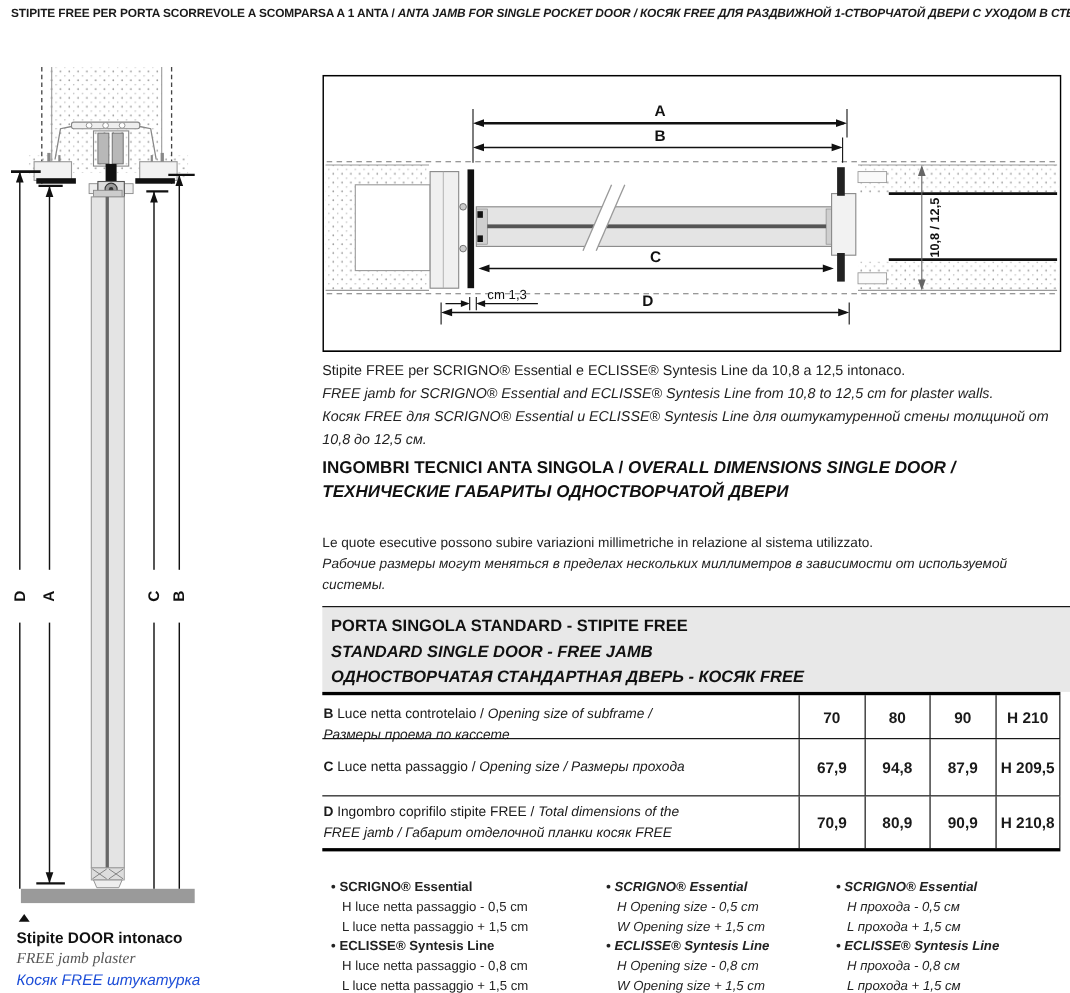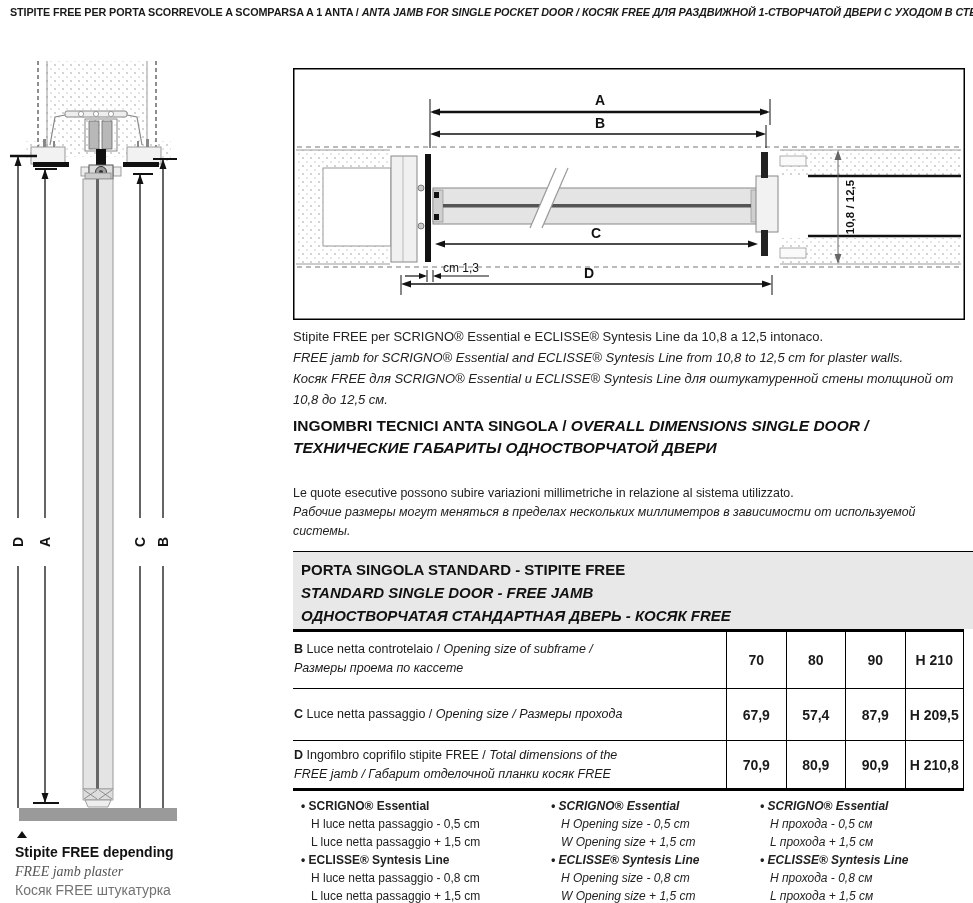--- a/index.html
+++ b/index.html
@@ -18,21 +18,21 @@
     left: 10px; top: 6px; width: 958px;
     font-size: 10.8px; font-weight: bold; letter-spacing: -0.1px;
     white-space: nowrap;
   }
   .page-header i { font-style: italic; }
 
   
   .side-caption { left: 15px; top: 843px; font-size: 14px; line-height: 19px; }
   .side-caption .l1 { font-weight: bold; color:#111; }
   .side-caption .l2 { font-style: italic; color:#555;font-family:Liberation Serif, serif; }
-  .side-caption .l3 { color:#737373; }
+  .side-caption .l3 { font-style: italic; color:#1d4ed8; }
   .tri-marker {
     left: 17px; top: 831px; width: 0; height: 0;
     border-left: 5px solid transparent; border-right: 5px solid transparent;
     border-bottom: 7px solid #111;
   }
 
   
   .plan-caption { left: 293px; top: 326px; width: 675px; font-size: 13px; line-height: 21px; color:#222; }
   .plan-caption .it { font-style: normal; }
   .plan-caption .en, .plan-caption .ru { font-style: italic; }
@@ -61,21 +61,21 @@
     font-size: 12.5px;
   }
   .trow { display: flex; border-bottom: 1.5px solid #000; }
   .trow:last-child { border-bottom: none; }
   .tlabel { flex: 0 0 433px; padding: 0 12px 0 1px; line-height: 19px; }
   .tlabel i { font-style: italic; }
   .tlabel b { font-weight: bold; }
   .row-b .tlabel { padding-top: 8px; }
   .row-c .tlabel { display:flex; align-items:center; }
   .row-d .tlabel { padding-top: 5px; }
-  .row-b { height: 57px; }
+  .row-b { height: 40px; }
   .row-c { height: 52px; }
   .row-d { height: 47px; }
   .tcell {
     flex: 0 0 59.5px; border-left: 1.5px solid #000;
     display: flex; align-items: center; justify-content: center;
     font-weight: bold; font-size: 14px;
   }
   .tcell:last-child { border-right: 1.5px solid #000; }
 
   
@@ -183,21 +183,21 @@
     <rect x="150" y="463" width="16" height="48" fill="#fff"></rect>
     <text class="dimlabel" font-size="14" text-anchor="middle" transform="rotate(-90 13 487)" x="13" y="487" dy="4.5">D</text>
     <text class="dimlabel" font-size="14" text-anchor="middle" transform="rotate(-90 40 487)" x="40" y="487" dy="4.5">A</text>
     <text class="dimlabel" font-size="14" text-anchor="middle" transform="rotate(-90 135 487)" x="135" y="487" dy="4.5">C</text>
     <text class="dimlabel" font-size="14" text-anchor="middle" transform="rotate(-90 158 487)" x="158" y="487" dy="4.5">B</text>
   </g>
 </svg>
 
 <div class="abs tri-marker"></div>
 <div class="abs side-caption">
-  <div class="l1">Stipite FREE depending</div>
+  <div class="l1">Stipite DOOR intonaco</div>
   <div class="l2">FREE jamb plaster</div>
   <div class="l3">Косяк FREE штукатурка</div>
 </div>
 
 <svg class="abs" style="left:293px; top:68px;" width="672" height="252" viewBox="0 0 672 252">
   <defs>
     <pattern id="st2" width="8" height="8" patternUnits="userSpaceOnUse">
       <circle cx="2" cy="2" r="0.8" fill="#9b9b9b"></circle>
       <circle cx="6" cy="6" r="0.7" fill="#b5b5b5"></circle>
     </pattern>
@@ -319,21 +319,21 @@
     <div class="tcell">70</div>
     <div class="tcell">80</div>
     <div class="tcell">90</div>
     <div class="tcell">H 210</div>
   </div>
   <div class="trow row-c">
     <div class="tlabel">
       <div><b>C</b><span> Luce netta passaggio / </span><i>Opening size / Размеры прохода</i></div>
     </div>
     <div class="tcell">67,9</div>
-    <div class="tcell">57,4</div>
+    <div class="tcell">94,8</div>
     <div class="tcell">87,9</div>
     <div class="tcell">H 209,5</div>
   </div>
   <div class="trow row-d">
     <div class="tlabel">
       <div><b>D</b><span> Ingombro coprifilo stipite FREE / </span><i>Total dimensions of the</i></div>
       <div><i>FREE jamb / Габарит отделочной планки косяк FREE</i></div>
     </div>
     <div class="tcell">70,9</div>
     <div class="tcell">80,9</div>

